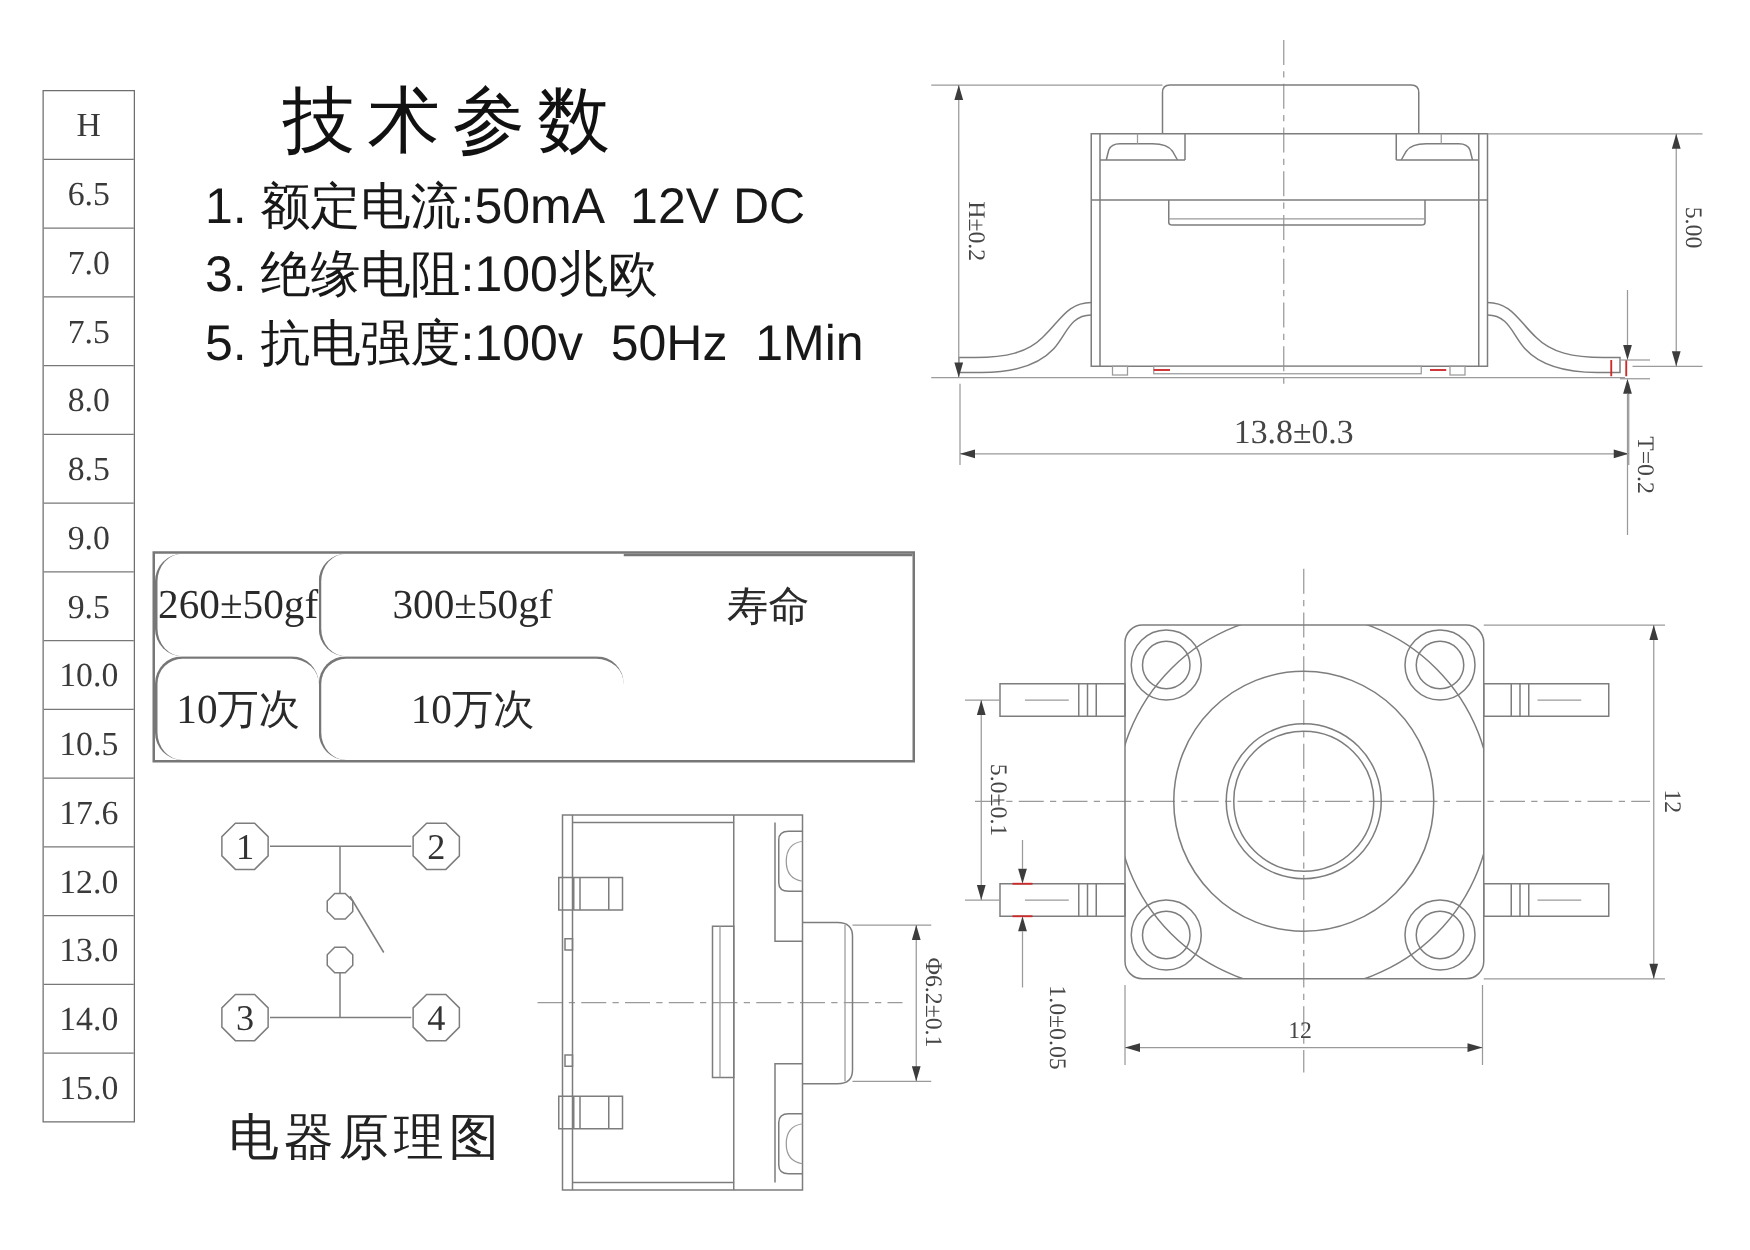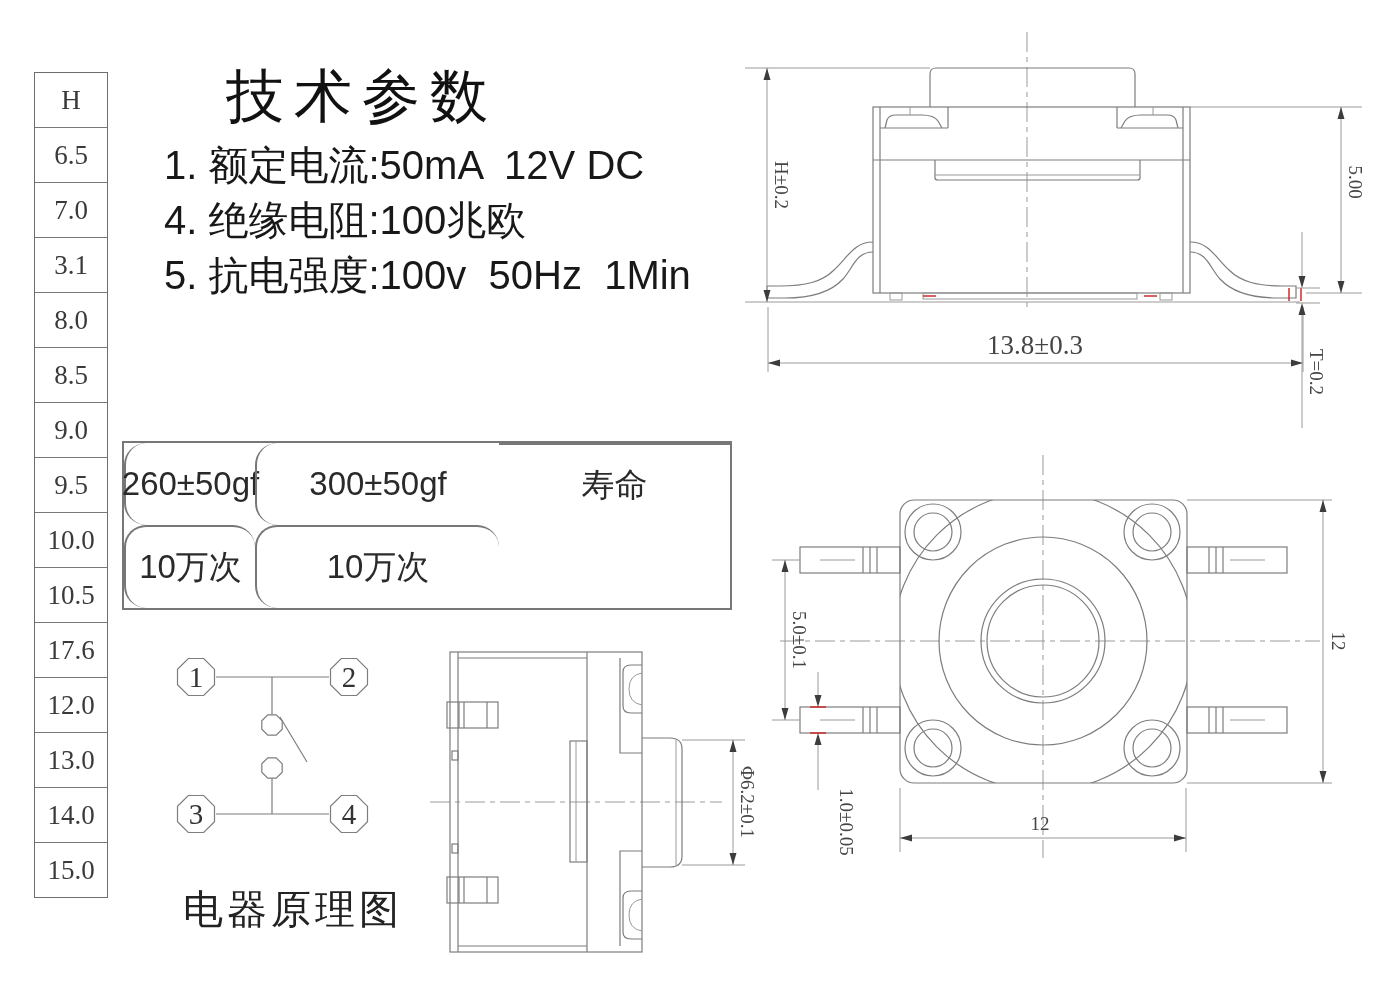--- a/index.html
+++ b/index.html
@@ -16,21 +16,21 @@
   #tech-params{position:absolute;left:164px;top:138px;}
   #tech-params .param{height:55px;line-height:55px;font-size:40px;color:#181818;white-space:pre;}
   
   #spec-table{position:absolute;left:122px;top:441px;width:606px;height:165px;
               border:2px solid #777;display:grid;grid-template-columns:131px 244px 231px;
               grid-template-rows:82px 83px;}
   #spec-table .cell{border-left:2px solid #777;border-top:2px solid #777;display:flex;
                     align-items:center;justify-content:center;font-size:33px;color:#2a2a2a;}
   #spec-table .cell.c0{border-left:none;}
   #spec-table .cell.r0{border-top:none;}
-  #spec-table .num{font-family:Liberation Sans, sans-serif;border-radius:22px;}
+  #spec-table .num{font-family:Liberation Serif, serif;border-radius:22px;}
   
   #schem-caption{position:absolute;left:183px;top:882px;font-size:40px;letter-spacing:4px;color:#222;}
   
   svg{position:absolute;overflow:visible;}
   .ln{stroke:#7d7d7d;stroke-width:1.2;fill:none;}
   .thin{stroke:#9a9a9a;stroke-width:1;fill:none;}
   .cl{stroke:#9a9a9a;stroke-width:1;fill:none;stroke-dasharray:20 5 5 5;}
   .red{stroke:#cc2b2b;stroke-width:1.5;fill:none;}
   .arw{fill:#3c3c3c;stroke:none;}
   .dim{font-family:"Liberation Serif","DejaVu Serif",serif;font-size:19px;fill:#454545;}
@@ -39,38 +39,38 @@
 </style>
 </head>
 <body>
 
 <div id="stage">
 
   <div id="h-table">
     <div class="hrow">H</div>
     <div class="hrow">6.5</div>
     <div class="hrow">7.0</div>
-    <div class="hrow">3.1</div>
+    <div class="hrow">7.5</div>
     <div class="hrow">8.0</div>
     <div class="hrow">8.5</div>
     <div class="hrow">9.0</div>
     <div class="hrow">9.5</div>
     <div class="hrow">10.0</div>
     <div class="hrow">10.5</div>
     <div class="hrow">17.6</div>
     <div class="hrow">12.0</div>
     <div class="hrow">13.0</div>
     <div class="hrow">14.0</div>
     <div class="hrow">15.0</div>
   </div>
 
   <div id="tech-title">技术参数</div>
   <div id="tech-params">
     <div class="param">1. 额定电流:50mA  12V DC</div>
-    <div class="param">4. 绝缘电阻:100兆欧</div>
+    <div class="param">3. 绝缘电阻:100兆欧</div>
     <div class="param">5. 抗电强度:100v  50Hz  1Min</div>
   </div>
 
   <div id="spec-table">
     <div class="cell r0 num">260±50gf</div>
     <div class="cell r0 num">300±50gf</div>
     <div class="cell c0">寿命</div>
     <div class="cell num">10万次</div>
     <div class="cell num">10万次</div>
   </div>

